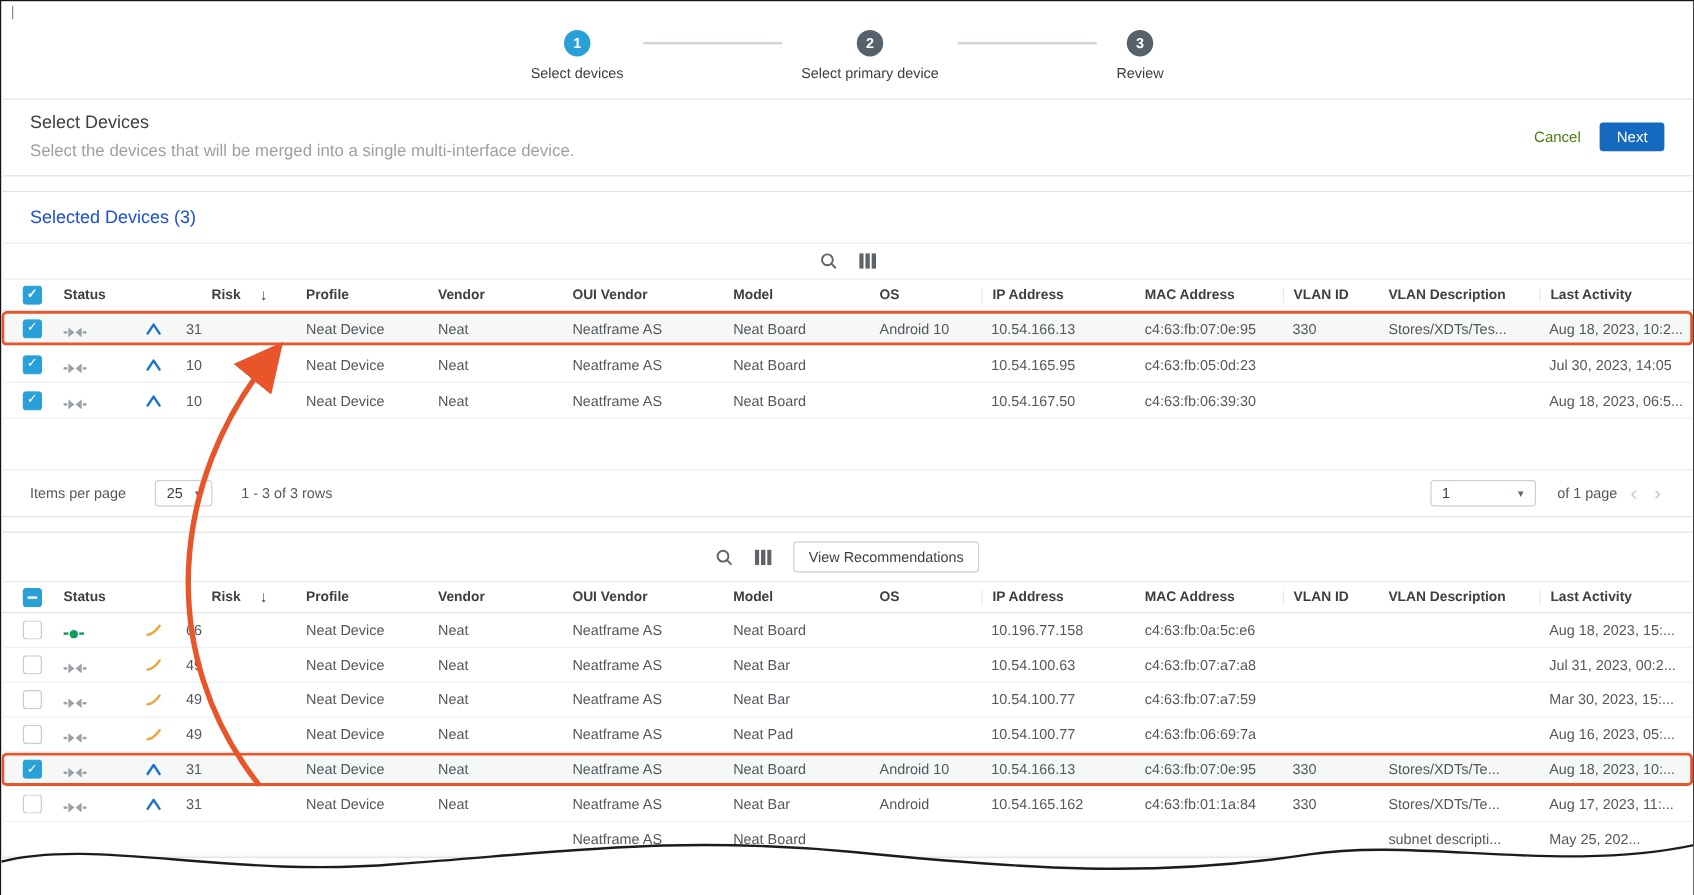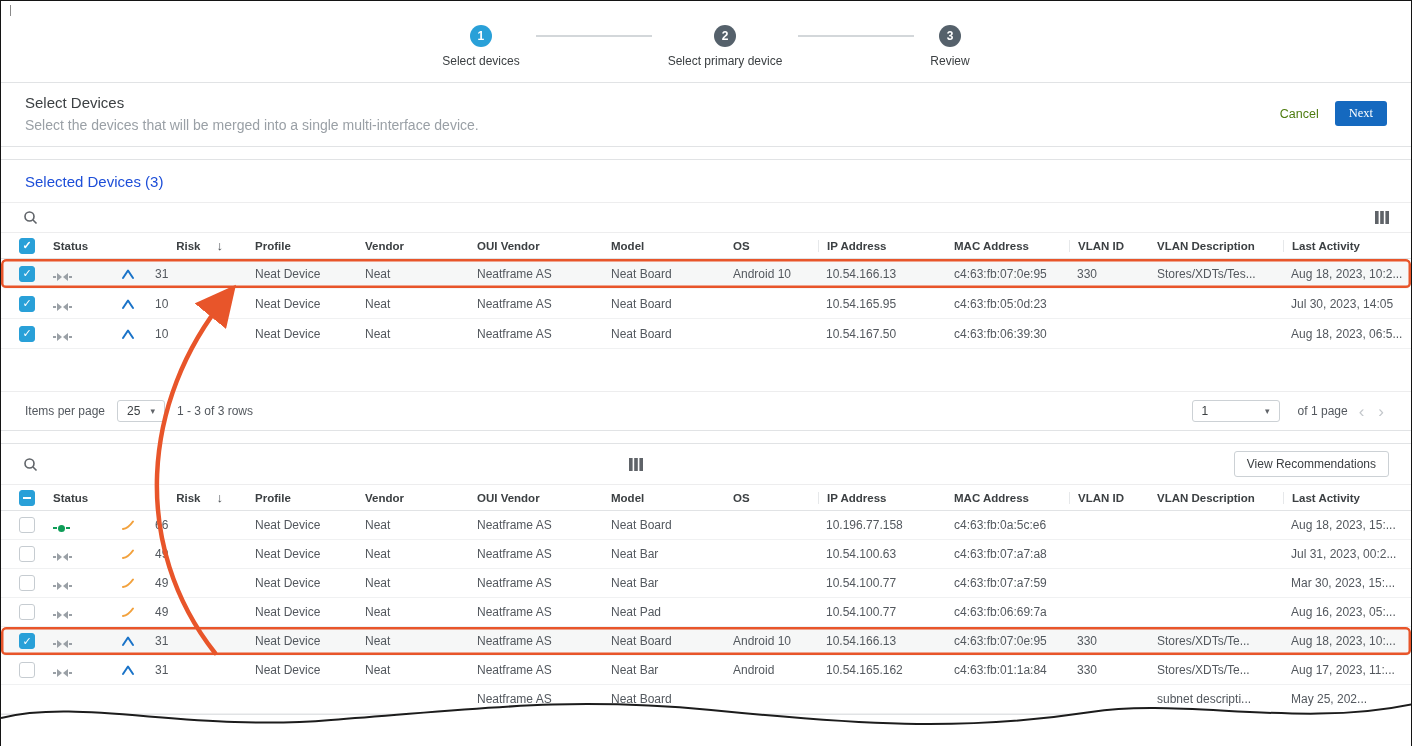--- a/index.html
+++ b/index.html
@@ -14,26 +14,26 @@
   .step.active .step-circle{background:#29a0d8}
   .step-label{margin-top:7px;font-size:12px;color:#3c4043;white-space:nowrap}
   .step-line{width:116px;height:2px;background:#d3d7da;margin:10px 16px 0}
 
   
   .page-header{display:flex;justify-content:space-between;align-items:center;border-top:1px solid #e1e3e5;border-bottom:1px solid #e1e3e5;padding:11px 24px 13px}
   .page-title{font-size:15px;font-weight:500;color:#3c4043}
   .page-subtitle{font-size:14px;color:#9aa0a6;margin-top:6px}
   .header-actions{display:flex;align-items:center;gap:16px}
   .cancel{font-size:12.5px;color:#4d7c0f;cursor:pointer}
-  .next{background:#1569bf;color:#fff;font-size:12.5px;border:none;border-radius:3px;padding:5px 14px;cursor:pointer;font-family:Liberation Serif, serif}
+  .next{background:#1569bf;color:#fff;font-size:12.5px;border:none;border-radius:3px;padding:5px 14px;cursor:pointer;font-family:Liberation Sans, sans-serif}
 
   
   .panel{border-top:1px solid #e1e3e5;border-bottom:1px solid #e1e3e5;margin-top:12px}
   .panel-title{font-size:15px;color:#1d4ed8;padding:13px 24px 12px;border-bottom:1px solid #ededee}
-  .panel-toolbar{display:flex;justify-content:space-between;align-items:center;gap:18px;padding:7px 22px}
+  .panel-toolbar{display:flex;justify-content:center;align-items:center;gap:18px;padding:7px 22px}
   .icon-btn{display:inline-flex;align-items:center;cursor:pointer}
   .view-rec{border:1px solid #ccd1d5;border-radius:3px;background:#fff;padding:5px 12px;font-size:12px;color:#3c4043;cursor:pointer;font-family:inherit}
 
   
   .thead{display:flex;align-items:center;height:27px;border-top:1px solid #ededee;border-bottom:1px solid #e1e3e5;font-weight:bold;font-size:11.5px;color:#3c4043}
   .trow{display:flex;align-items:center;height:30px;border-bottom:1px solid #f0f1f2;font-size:12px;color:#53585e}
   #all-table .trow{height:29px}
   .trow.hl{box-shadow:inset 0 0 0 2.5px #e8552a;border-radius:5px;background:#f6f7f7;border-bottom-color:transparent}
   .cell,.hcell{padding-left:8px;overflow:hidden;white-space:nowrap;text-overflow:ellipsis;flex-shrink:0}
   .c-cb{width:44px;display:flex;align-items:center;padding-left:18px}
@@ -57,21 +57,21 @@
   .st{display:inline-flex;align-items:center}
   .st .ln{width:3px;height:2px;background:#9aa0a6}
   .st .tr{width:0;height:0;border-left:5px solid #9aa0a6;border-top:4px solid transparent;border-bottom:4px solid transparent;margin-left:1px}
   .st .tl{width:0;height:0;border-right:5px solid #9aa0a6;border-top:4px solid transparent;border-bottom:4px solid transparent;margin:0 1px}
   .st.online .ln{background:#0f9d58;width:4px}
   .st .dot{width:7px;height:7px;border-radius:50%;background:#0f9d58;margin:0 1px}
   .rv{color:#53585e}
 
   
   .pagination{display:flex;align-items:center;border-top:1px solid #ededee;padding:8px 24px;font-size:12px;color:#53585e}
-  .sel{display:inline-flex;align-items:center;gap:10px;border:1px solid #ccd1d5;border-radius:3px;padding:3px 9px;margin:0 12px;font-size:12px;color:#3c4043;cursor:pointer;background:#fff}
+  .sel{display:inline-flex;align-items:center;gap:10px;border:1px solid #ccd1d5;border-radius:3px;padding:3px 9px;margin:0 24px;font-size:12px;color:#3c4043;cursor:pointer;background:#fff}
   .sel .dd{font-size:9px;color:#5f6368}
   .pagesel{min-width:88px;justify-content:space-between;margin-right:10px}
   .pag-right{margin-left:auto;display:flex;align-items:center;gap:8px}
   .chev{color:#c3c7cb;font-size:17px;padding:0 3px;line-height:1;cursor:default}
 
   
   .arrow-overlay{position:absolute;left:0;top:0;z-index:40;pointer-events:none}
   .wave{position:absolute;left:0;bottom:0;z-index:60;pointer-events:none}
 </style>
 </head>

